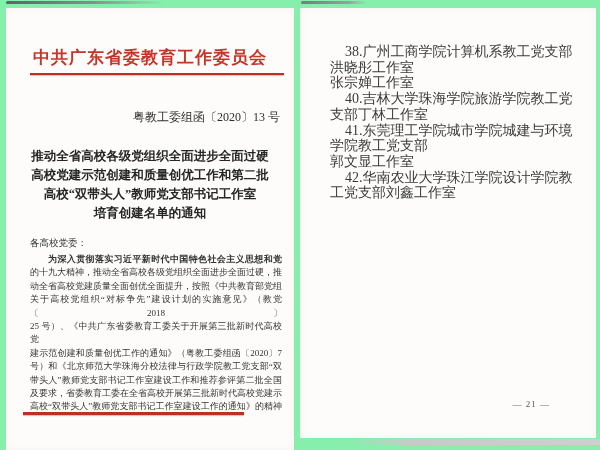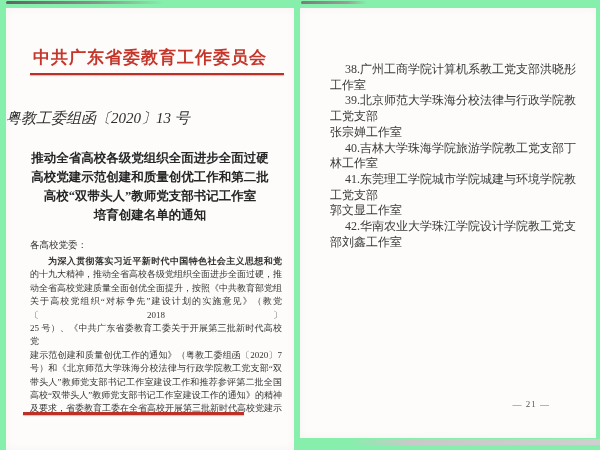--- a/index.html
+++ b/index.html
@@ -20,31 +20,31 @@
 
   .page{position:absolute;top:8px;background:#fdfcfb;box-shadow:inset 0 0 10px rgba(0,0,0,0.035);}
   .page-left{left:6px;width:288px;height:442px;}
   .page-right{left:300px;width:296px;height:430px;}
 
   
   .agency{margin-top:38px;text-align:center;color:#c5352a;font-weight:bold;
     font-size:17px;letter-spacing:1px;}
   .red-rule{height:2px;background:#bd3026;margin:4px 10px 0 24px;
     box-shadow:0 1px 1px rgba(189,48,38,0.35);}
-  .doc-no{margin:34px 14px 0 0;text-align:left;font-size:15px;color:#2d2d2d;font-style:italic;}
+  .doc-no{margin:34px 14px 0 0;text-align:right;font-size:12px;color:#2d2d2d;}
   .title{margin-top:21px;font-weight:bold;font-size:12.5px;line-height:19px;
     text-align:center;color:#262626;}
   .salutation{margin:14px 12px 0 24px;font-size:9.5px;color:#333;}
   .body-block{margin:3px 12px 0 24px;font-size:9px;line-height:13.4px;color:#343434;}
   .bl{text-align:justify;text-align-last:justify;}
   .bl.indent{padding-left:18px;font-weight:bold;}
   .red-rule.bottom{position:absolute;left:17px;top:404px;width:221px;height:2.5px;margin:0;}
 
   
-  .list{margin-top:54px;padding:0 12px 0 30px;font-size:12px;line-height:15.7px;color:#3a3a3a;}
+  .list{margin-top:36px;padding:0 12px 0 30px;font-size:14px;line-height:15.7px;color:#3a3a3a;}
   .li.num{text-indent:15px;}
   .pageno{position:absolute;right:46px;top:391px;font-size:9px;letter-spacing:1px;color:#565656;}
 </style>
 </head>
 <body>
 
 <div class="canvas">
 
   <div class="scan-strip strip-a"></div>
   <div class="scan-strip strip-b"></div>
@@ -66,31 +66,30 @@
 
     <div class="body-block">
       <div class="bl indent">为深入贯彻落实习近平新时代中国特色社会主义思想和党</div>
       <div class="bl">的十九大精神，推动全省高校各级党组织全面进步全面过硬，推</div>
       <div class="bl">动全省高校党建质量全面创优全面提升，按照《中共教育部党组</div>
       <div class="bl">关于高校党组织“对标争先”建设计划的实施意见》（教党〔2018〕</div>
       <div class="bl">25 号）、《中共广东省委教育工委关于开展第三批新时代高校党</div>
       <div class="bl">建示范创建和质量创优工作的通知》（粤教工委组函〔2020〕7</div>
       <div class="bl">号）和《北京师范大学珠海分校法律与行政学院教工党支部“双</div>
       <div class="bl">带头人”教师党支部书记工作室建设工作和推荐参评第二批全国</div>
+      <div class="bl">及要求，省委教育工委在全省高校开展第三批新时代高校党建示</div>
       <div class="bl">高校“双带头人”教师党支部书记工作室建设工作的通知》的精神</div>
-      <div class="bl">及要求，省委教育工委在全省高校开展第三批新时代高校党建示</div>
     </div>
 
     <div class="red-rule bottom"></div>
   </div>
 
   <div class="page page-right">
     <div class="list">
       <div class="li num">38.广州工商学院计算机系教工党支部洪晓彤工作室</div>
-      <div class="li num">39.北京师范大学珠海分校法律与行政学院教工党支部</div>
       <div class="li">张宗婵工作室</div>
       <div class="li num">40.吉林大学珠海学院旅游学院教工党支部丁林工作室</div>
       <div class="li num">41.东莞理工学院城市学院城建与环境学院教工党支部</div>
       <div class="li">郭文显工作室</div>
       <div class="li num">42.华南农业大学珠江学院设计学院教工党支部刘鑫工作室</div>
     </div>
     <div class="pageno">— 21 —</div>
   </div>
 
 </div>

